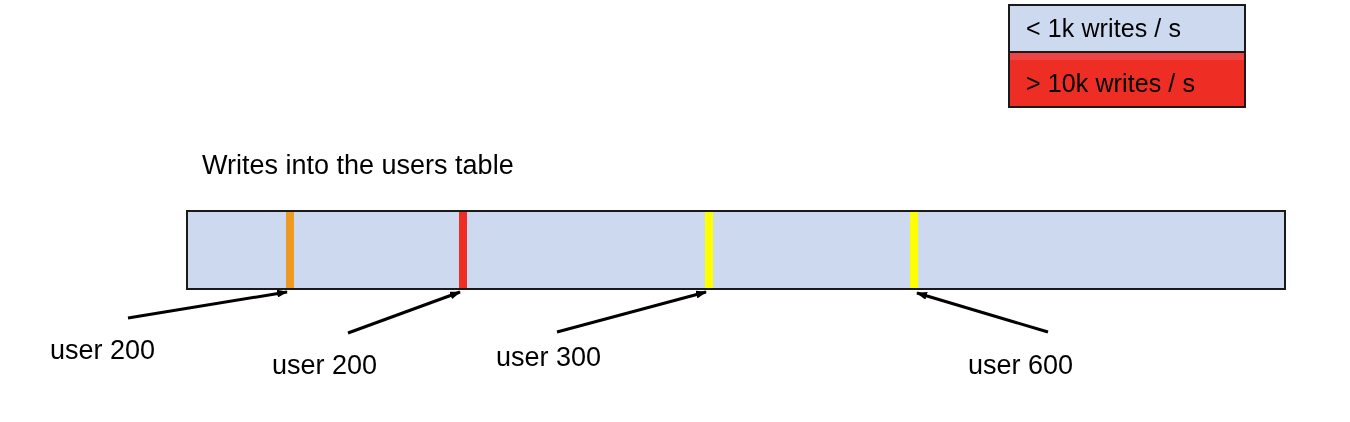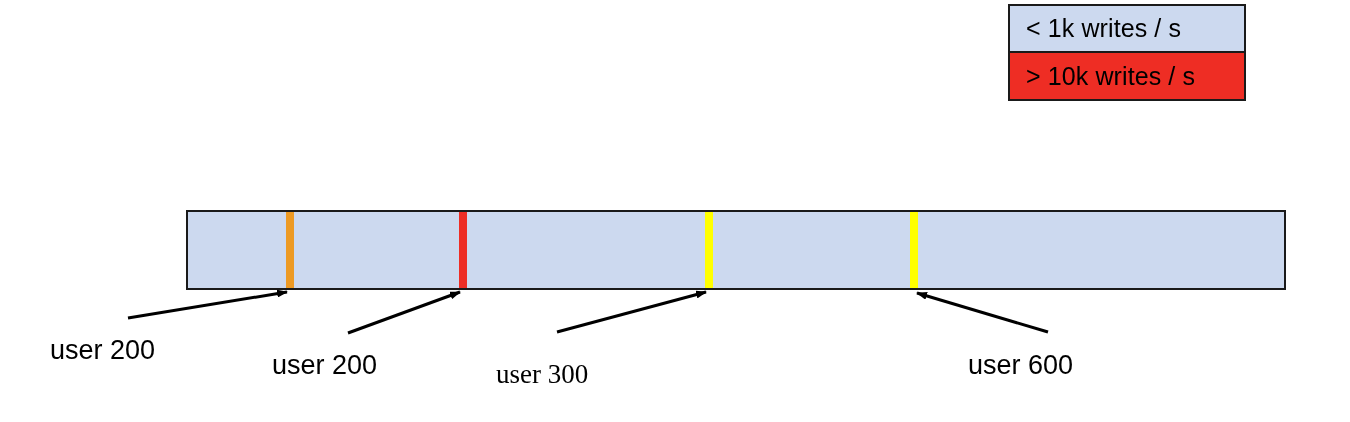--- a/index.html
+++ b/index.html
@@ -36,20 +36,21 @@
     box-sizing: border-box;
     border-bottom: 2px solid #1a1a1a;
     display: flex;
     align-items: center;
     justify-content: flex-start;
     padding-left: 16px;
   }
   .legend-row:last-child {
     border-bottom: none;
     height: 46px;
+    margin-top: 7px;
   }
   .legend-label {
     font-size: 25px;
     line-height: 1;
     letter-spacing: 0.1px;
     white-space: nowrap;
     color: #000;
   }
   
   #chart-title {
@@ -100,20 +101,21 @@
 
   <div id="legend">
     <div class="legend-row" style="background:#ccd9ef;">
       <span class="legend-label">&lt; 1k writes / s</span>
     </div>
     <div class="legend-row" style="background:#ee2d24;">
       <span class="legend-label">&gt; 10k writes / s</span>
     </div>
   </div>
 
+  <div id="chart-title">Writes into the users table</div>
 
   <div id="bar">
     <div class="stripe" style="left:98px; background:#ed9a23;"></div>
     <div class="stripe" style="left:271px; background:#ee2d24;"></div>
     <div class="stripe" style="left:517px; background:#ffff00;"></div>
     <div class="stripe" style="left:722px; background:#ffff00;"></div>
   </div>
 
   <svg id="annotations" viewBox="0 0 1350 422">
     <defs>
@@ -122,16 +124,16 @@
       </marker>
     </defs>
     <line x1="128" y1="318" x2="287" y2="292" stroke="#000000" stroke-width="3" marker-end="url(#ah)"></line>
     <line x1="348" y1="333" x2="460" y2="292" stroke="#000000" stroke-width="3" marker-end="url(#ah)"></line>
     <line x1="557" y1="332" x2="706" y2="292" stroke="#000000" stroke-width="3" marker-end="url(#ah)"></line>
     <line x1="1048" y1="332" x2="917" y2="293" stroke="#000000" stroke-width="3" marker-end="url(#ah)"></line>
   </svg>
 
   <div class="user-label" style="left:50px; top:337px;">user 200</div>
   <div class="user-label" style="left:272px; top:352px;">user 200</div>
-  <div class="user-label" style="left:496px; top:361px;font-family:Liberation Serif, serif;">user 300</div>
+  <div class="user-label" style="left:496px; top:344px;">user 300</div>
   <div class="user-label" style="left:968px; top:352px;">user 600</div>
 
 </div>
 
 </body></html>

